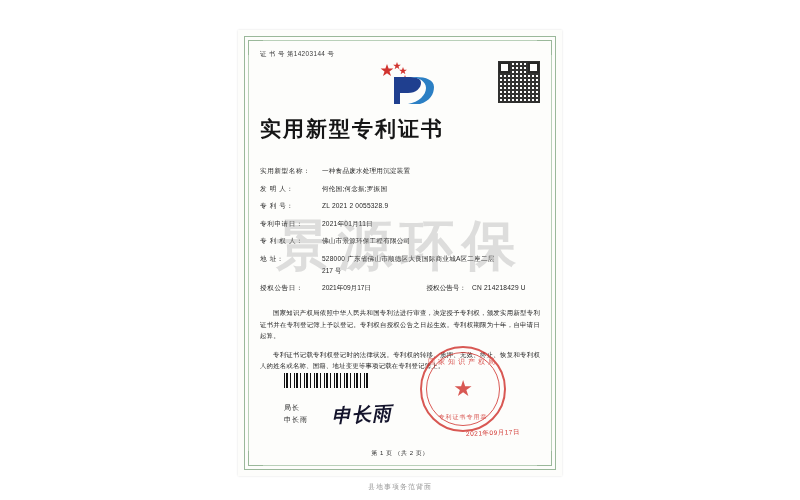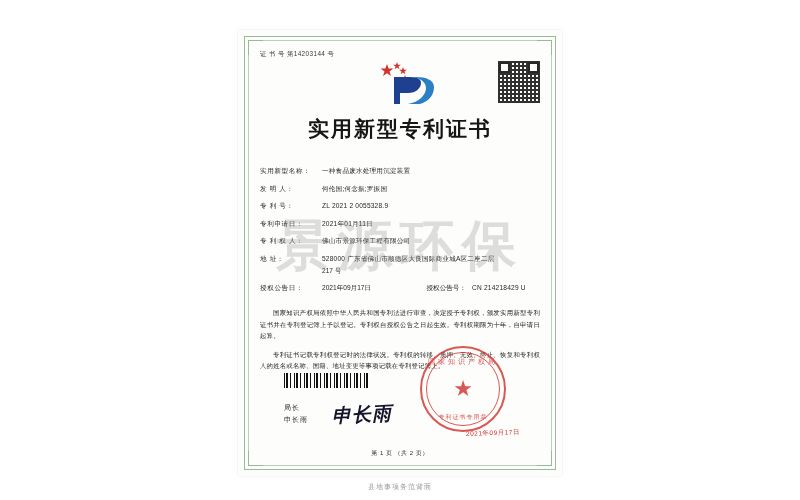--- a/index.html
+++ b/index.html
@@ -103,21 +103,20 @@
     width: 11px;
     height: 11px;
     background: #fff;
     border: 2.5px solid #111;
     box-sizing: border-box;
   }
   .qr::before { left: 1px; top: 1px; }
   .qr::after  { right: 1px; top: 1px; }
 
   .title {
-    text-align: center;
     font-family: "DejaVu Serif", "Liberation Serif", serif;
     font-size: 21px;
     font-weight: 700;
     color: #161616;
     letter-spacing: 2px;
     margin-top: 8px;
   }
 
   .fields {
     margin-top: 22px;

